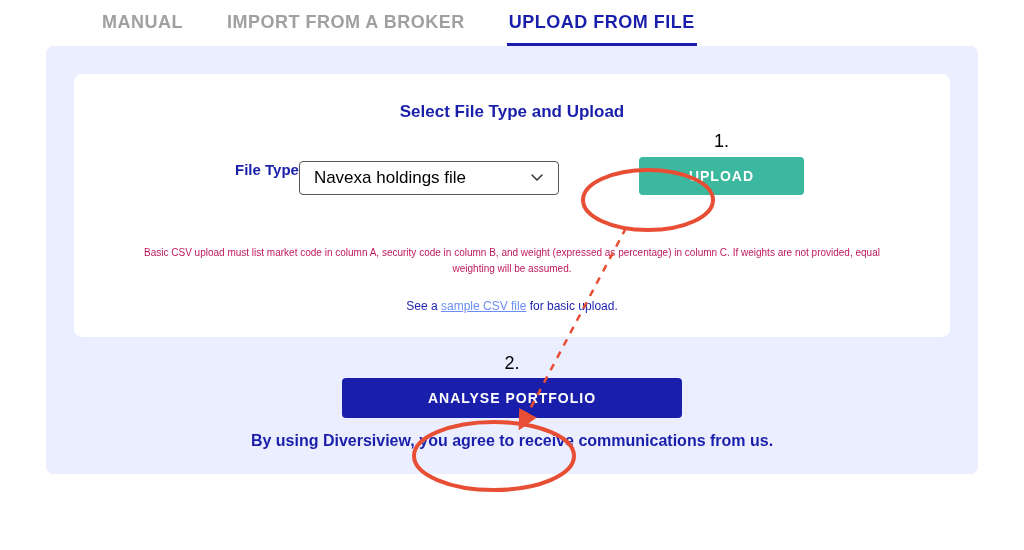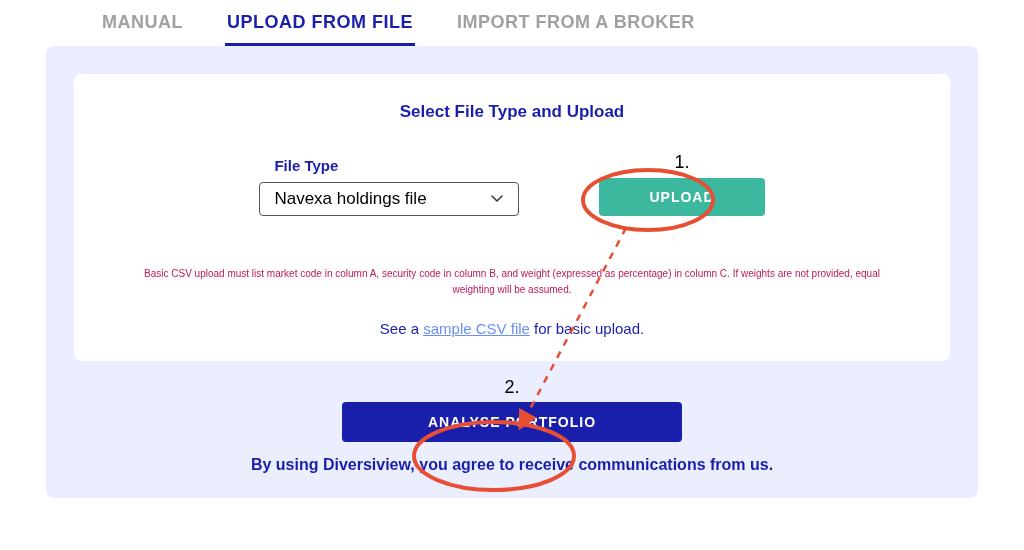--- a/index.html
+++ b/index.html
@@ -53,21 +53,21 @@
     .row {
       display: flex;
       gap: 80px;
       justify-content: center;
       align-items: flex-end;
       margin-bottom: 50px;
       position: relative;
     }
     .col {
       display: flex;
-      flex-direction: column;
+      flex-direction: row;
     }
     .label {
       color: #1a1fab;
       font-weight: 600;
       font-size: 15px;
       margin-bottom: 8px;
       margin-left: 15px;
     }
     .select {
       display: flex;
@@ -110,21 +110,21 @@
       text-align: center;
       color: #be185d;
       font-size: 10px;
       line-height: 1.6;
       font-weight: 500;
       margin-bottom: 22px;
     }
     .sample {
       text-align: center;
       color: #1a1fab;
-      font-size: 15px;
+      font-size: 12px;
       font-weight: 500;
     }
     .sample a {
       color: #6a8ff5;
       text-decoration: underline;
     }
     .step2-wrap {
       position: relative;
       text-align: center;
       margin-top: 16px;
@@ -158,22 +158,22 @@
       top: 0;
       left: 0;
       pointer-events: none;
     }
   </style>
 </head>
 <body>
 
 <div class="tabs">
   <div class="tab">MANUAL</div>
+  <div class="tab">IMPORT FROM A BROKER</div>
   <div class="tab active">UPLOAD FROM FILE</div>
-  <div class="tab">IMPORT FROM A BROKER</div>
 </div>
 
 <div class="container">
   <div class="card">
     <div class="title">Select File Type and Upload</div>
 
     <div class="row">
       <div class="col">
         <div class="label">File Type</div>
         <div class="select">

